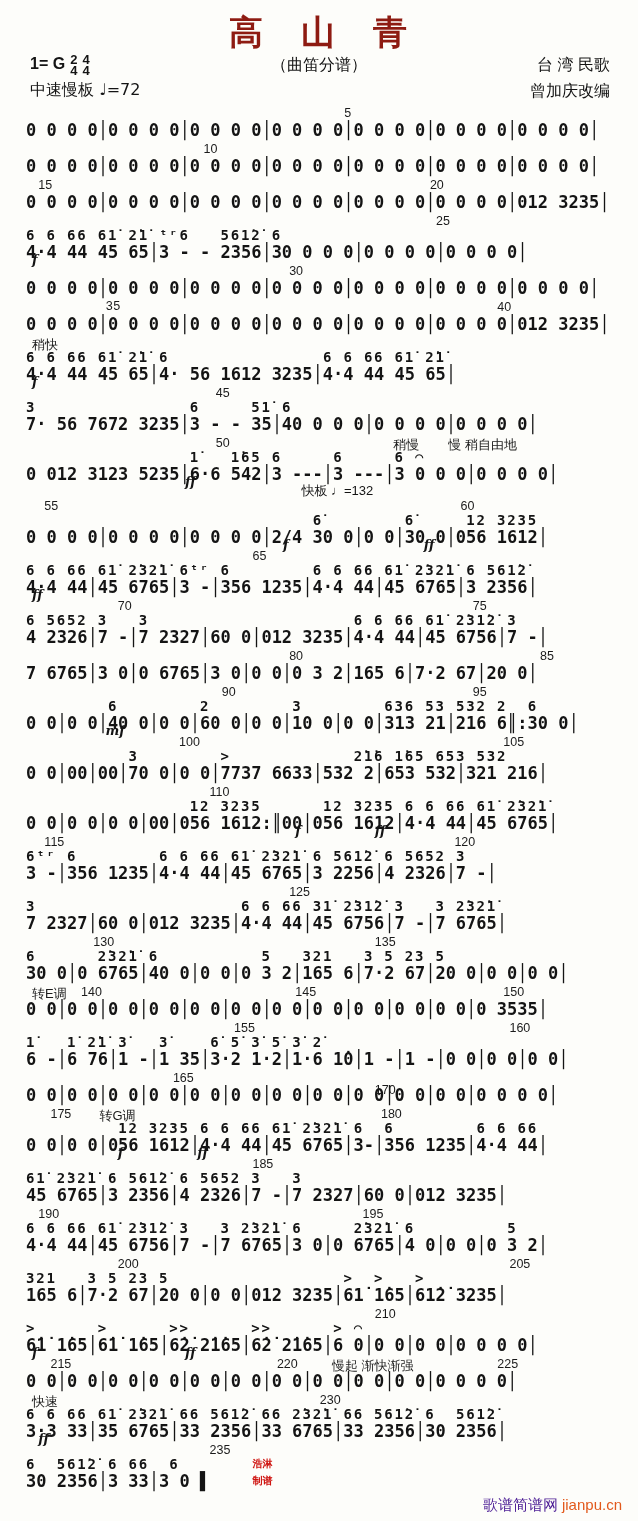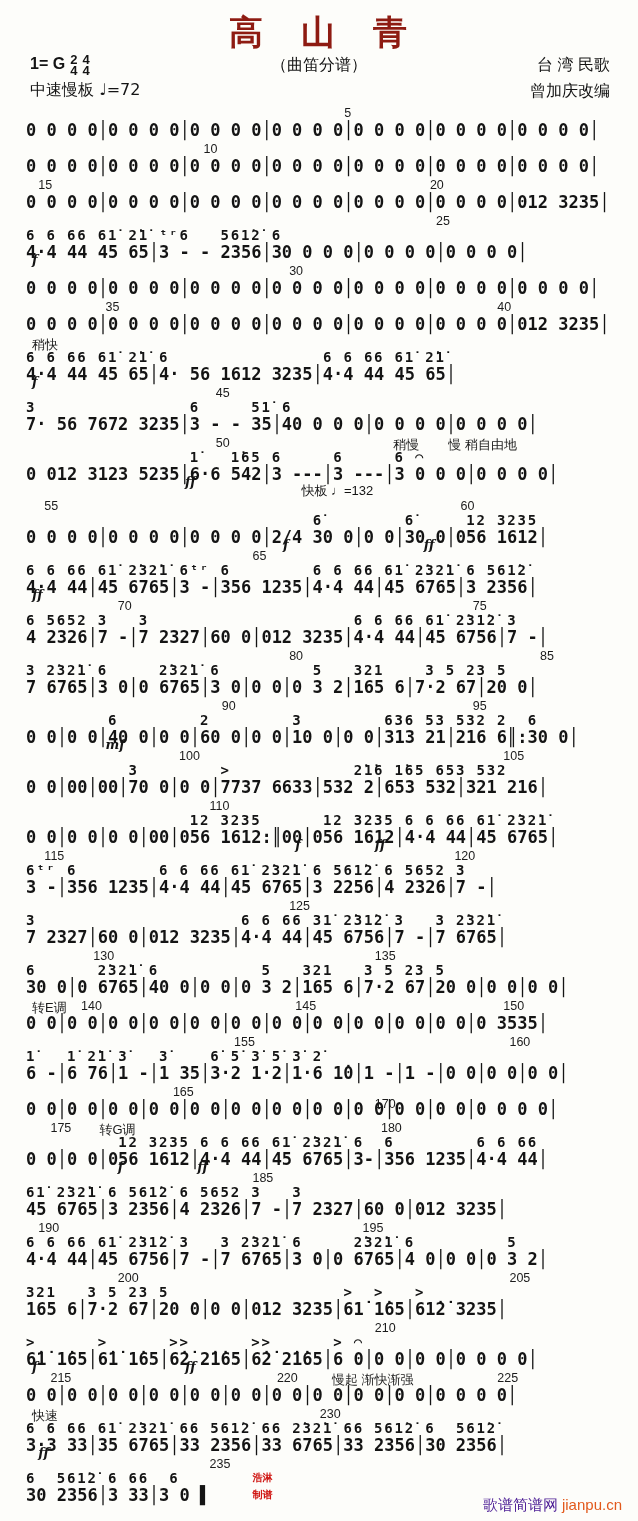--- a/index.html
+++ b/index.html
@@ -94,21 +94,21 @@
         <span class="dyn" style="left: 1%;">f</span>
       </div>
       <div class="sys">
         <div class="marks">
           <span style="left: 43%;">30</span>
         </div>
         <pre class="main">0 0 0 0│0 0 0 0│0 0 0 0│0 0 0 0│0 0 0 0│0 0 0 0│0 0 0 0│</pre>
       </div>
       <div class="sys">
         <div class="marks">
-          <span style="left: 13%;">35</span>
+          <span style="left: 13%; font-family: Liberation Mono, monospace;">35</span>
           <span style="left: 77%;">40</span>
         </div>
         <pre class="main">0 0 0 0│0 0 0 0│0 0 0 0│0 0 0 0│0 0 0 0│0 0 0 0│012 3235│</pre>
       </div>
       <div class="sys">
         <div class="marks">
           <span class="cn" style="left: 1%;">稍快</span>
         </div>
         <pre class="upper">6 6 66 61̇ 2̇1̇ 6               6 6 66 61̇ 2̇1̇</pre>
         <pre class="main">4·4 44 45 65│4· 56 1612 3235│4·4 44 45 65│</pre>
@@ -156,21 +156,20 @@
           <span style="left: 73%;">75</span>
         </div>
         <pre class="upper">6 5652 3   3                    6 6 66 61̇ 2̇31̇2̇ 3</pre>
         <pre class="main">4 2326│7 -│7 2327│60 0│012 3235│4·4 44│45 6756│7 -│</pre>
       </div>
       <div class="sys">
         <div class="marks">
           <span style="left: 43%;">80</span>
           <span style="left: 84%;">85</span>
         </div>
-        <pre class="upper">3 2̇32̇1̇ 6     2̇32̇1̇ 6         5   321    3 5 23 5</pre>
         <pre class="main">7 6765│3 0│0 6765│3 0│0 0│0 3 2│165 6│7·2 67│20 0│</pre>
       </div>
       <div class="sys">
         <div class="marks">
           <span style="left: 32%;">90</span>
           <span style="left: 73%;">95</span>
         </div>
         <pre class="upper">        6        2        3        636 53 532 2  6</pre>
         <pre class="main">0 0│0 0│40 0│0 0│60 0│0 0│10 0│0 0│313 21│216 6║:30 0│</pre>
         <span class="dyn" style="left: 13%;">mf</span>

